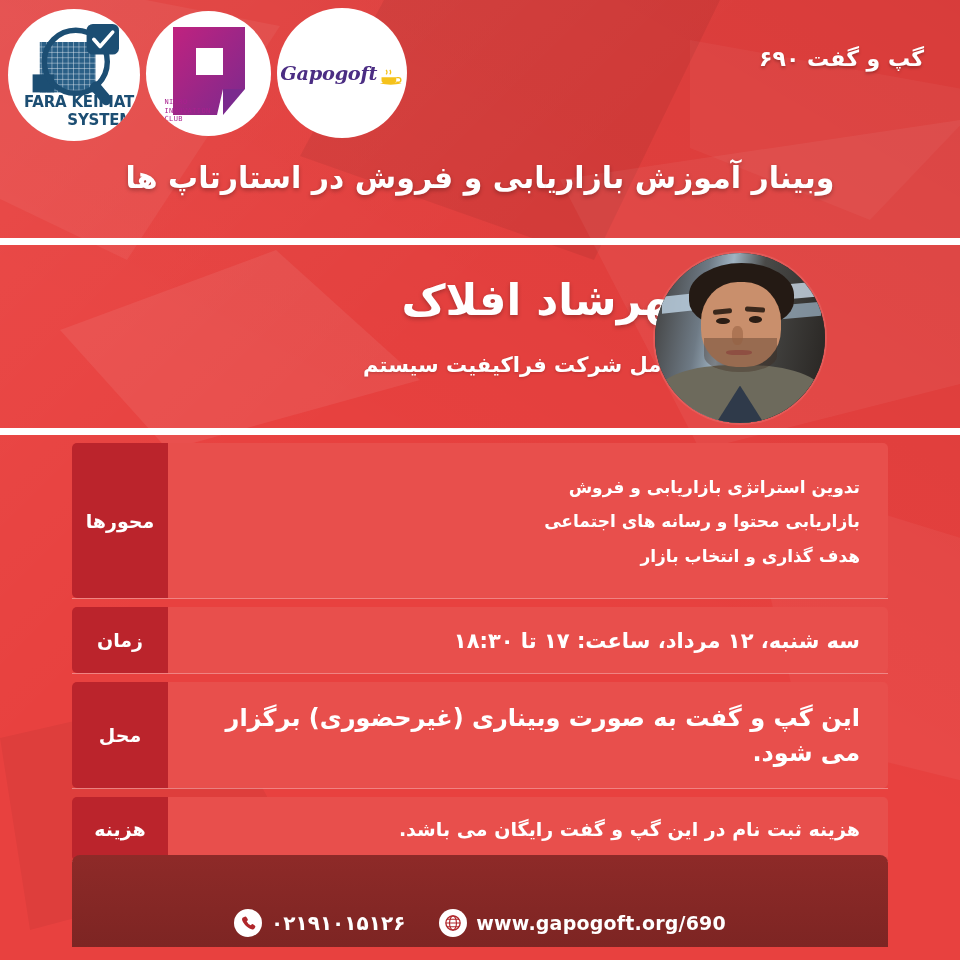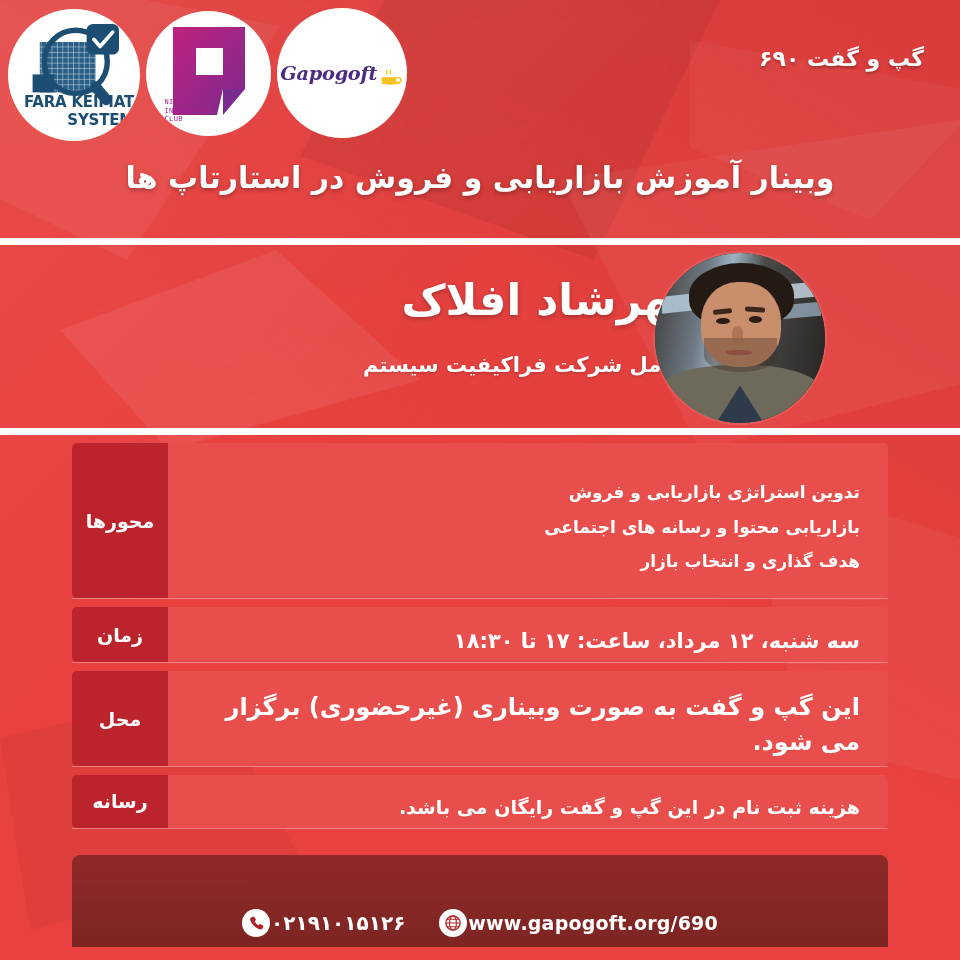--- a/index.html
+++ b/index.html
@@ -156,21 +156,21 @@
     display:flex; align-items:center; justify-content:center;
     border-radius:5px 0 0 5px;
     direction:rtl;
   }
   .row-value {
     flex:1 1 auto;
     background:#e84f4c;
     border-radius:0 5px 5px 0;
     color:#ffffff;
     display:flex; flex-direction:column; justify-content:center;
-    padding:14px 28px 1px 18px;
+    padding:14px 28px 12px 18px;
     direction:rtl; text-align:right;
   }
   .row-value .line {
     font-size:17px; font-weight:bold; line-height:1.45; padding:5px 0;
   }
   .row.topics .row-label { border-radius:5px 0 0 5px; }
   .row.topics .row-value { min-height:155px; }
   .row.time .row-value { min-height:50px; }
   .row.time .line { font-size:21px; }
   .row.place .row-value { min-height:78px; }
@@ -189,21 +189,21 @@
     position:absolute; top:12px; left:50%; transform:translateX(-50%);
     width:640px; height:34px; background:#ffffff; border-radius:18px;
     display:flex; align-items:center; justify-content:center;
     color:#2a2a2a; font-size:15px; font-weight:bold; direction:rtl;
   }
   .contacts {
     position:absolute; top:54px; left:0; width:100%;
     display:flex; align-items:center; justify-content:center; gap:34px;
     direction:ltr;
   }
-  .contact-item { display:flex; align-items:center; gap:1px; }
+  .contact-item { display:flex; align-items:center; gap:9px; }
   .ic {
     width:28px; height:28px; border-radius:50%; background:#ffffff;
     display:flex; align-items:center; justify-content:center; flex:0 0 28px;
   }
   .contact-text { color:#ffffff; font-size:19px; font-weight:bold; letter-spacing:0.2px; }
   .contact-text.phone { direction:rtl; font-size:20px; }
   .bottom-strip {
     position:absolute; bottom:0; left:0; width:960px; height:12px; background:#e8413f;
   }
 </style>
@@ -331,21 +331,21 @@
     </div>
 
     <div class="row place">
       <div class="row-label">محل</div>
       <div class="row-value">
         <div class="line">این گپ و گفت به صورت وبیناری (غیرحضوری) برگزار می شود.</div>
       </div>
     </div>
 
     <div class="row cost">
-      <div class="row-label">رسانه</div>
+      <div class="row-label">هزینه</div>
       <div class="row-value">
         <div class="line">هزینه ثبت نام در این گپ و گفت رایگان می باشد.</div>
       </div>
     </div>
 
   </div>
 
   <div class="footer">
     <div class="contacts">
 

